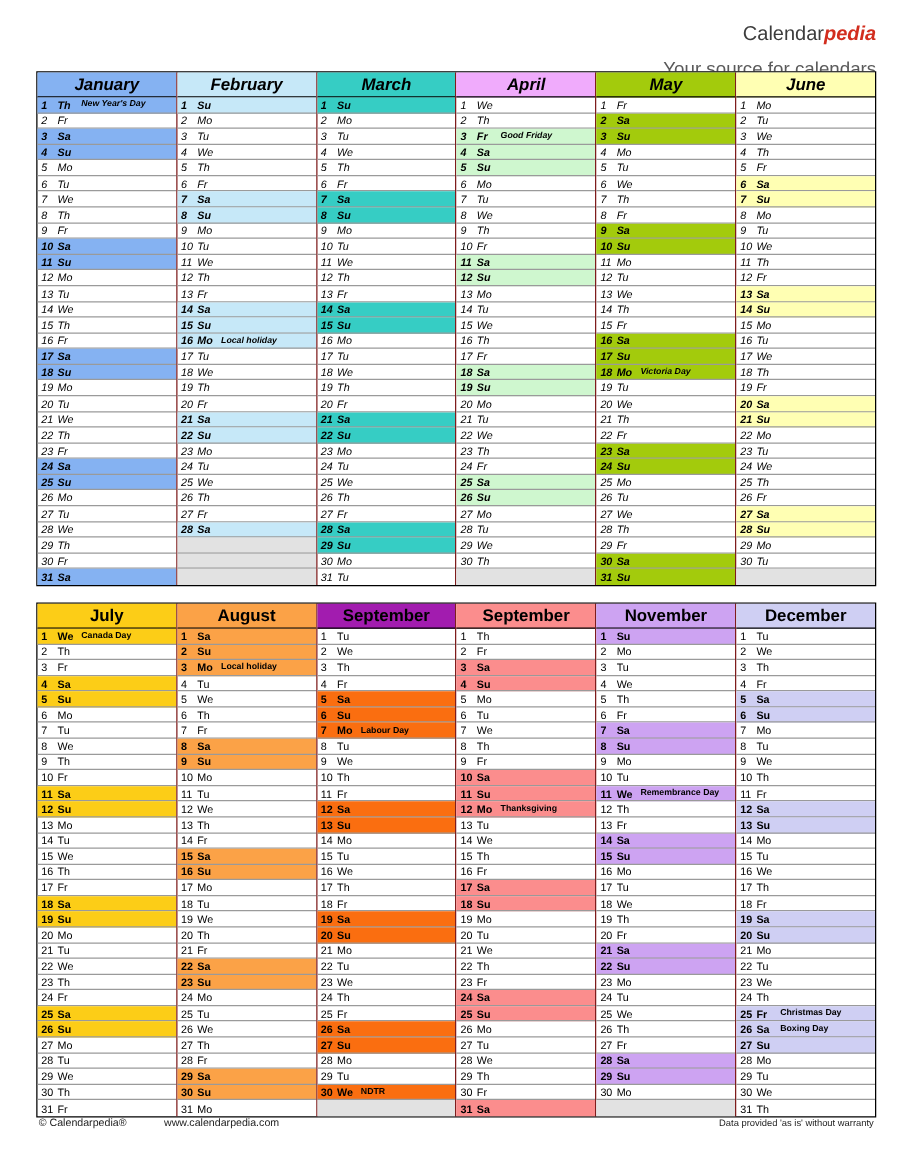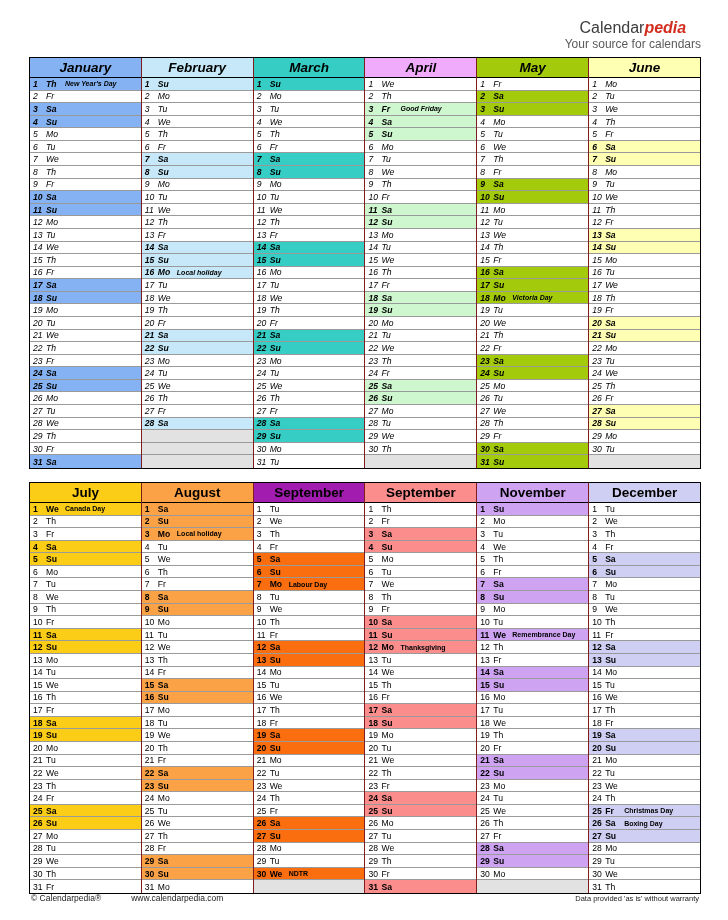--- a/index.html
+++ b/index.html
@@ -1,24 +1,24 @@
 <!DOCTYPE html>
 <html><head>
 <meta charset="utf-8">
 <style>
   html,body{margin:0;padding:0;background:#ffffff;}
   body{width:728px;height:920px;overflow:hidden;font-family:"Liberation Sans",sans-serif;color:#000;}
   .sheet{position:relative;width:728px;height:920px;background:#fff;}
 
   .page-title{position:absolute;left:31px;top:12px;margin:0;font-size:30px;font-weight:bold;letter-spacing:-0.5px;color:#0a0a0a;}
 
-  .logo{position:absolute;right:27px;top:20px;text-align:center;line-height:1.05;}
+  .logo{position:absolute;right:27px;top:20px;text-align:right;line-height:1.05;}
   .logo-main{font-size:16px;color:#3c3c3c;}
   .logo-accent{font-weight:bold;font-style:italic;}
-  .logo-tagline{font-size:12px;color:#5a5a5a;margin-top:1px;}
+  .logo-tagline{font-size:15px;color:#5a5a5a;margin-top:11px;}
 
   .half{position:absolute;left:29px;width:670px;display:flex;border:1px solid #000;background:#fff;}
   #half1{top:57px;font-style:italic;}
   #half2{top:482px;}
   .month-col{flex:1 1 0;min-width:0;}
   .month-col + .month-col{border-left:1px solid #7f1d1d;}
   .month-header{height:19px;line-height:19px;border-bottom:1px solid #000;text-align:center;font-weight:bold;font-size:13.5px;}
   .day-row{box-sizing:border-box;height:12.58px;border-bottom:1px solid #9a9a9a;display:flex;align-items:center;padding:0 2px 0 3px;font-size:8.6px;white-space:nowrap;overflow:hidden;}
   .day-row:last-child{border-bottom:none;}
   .day-row.hl{font-weight:bold;}

